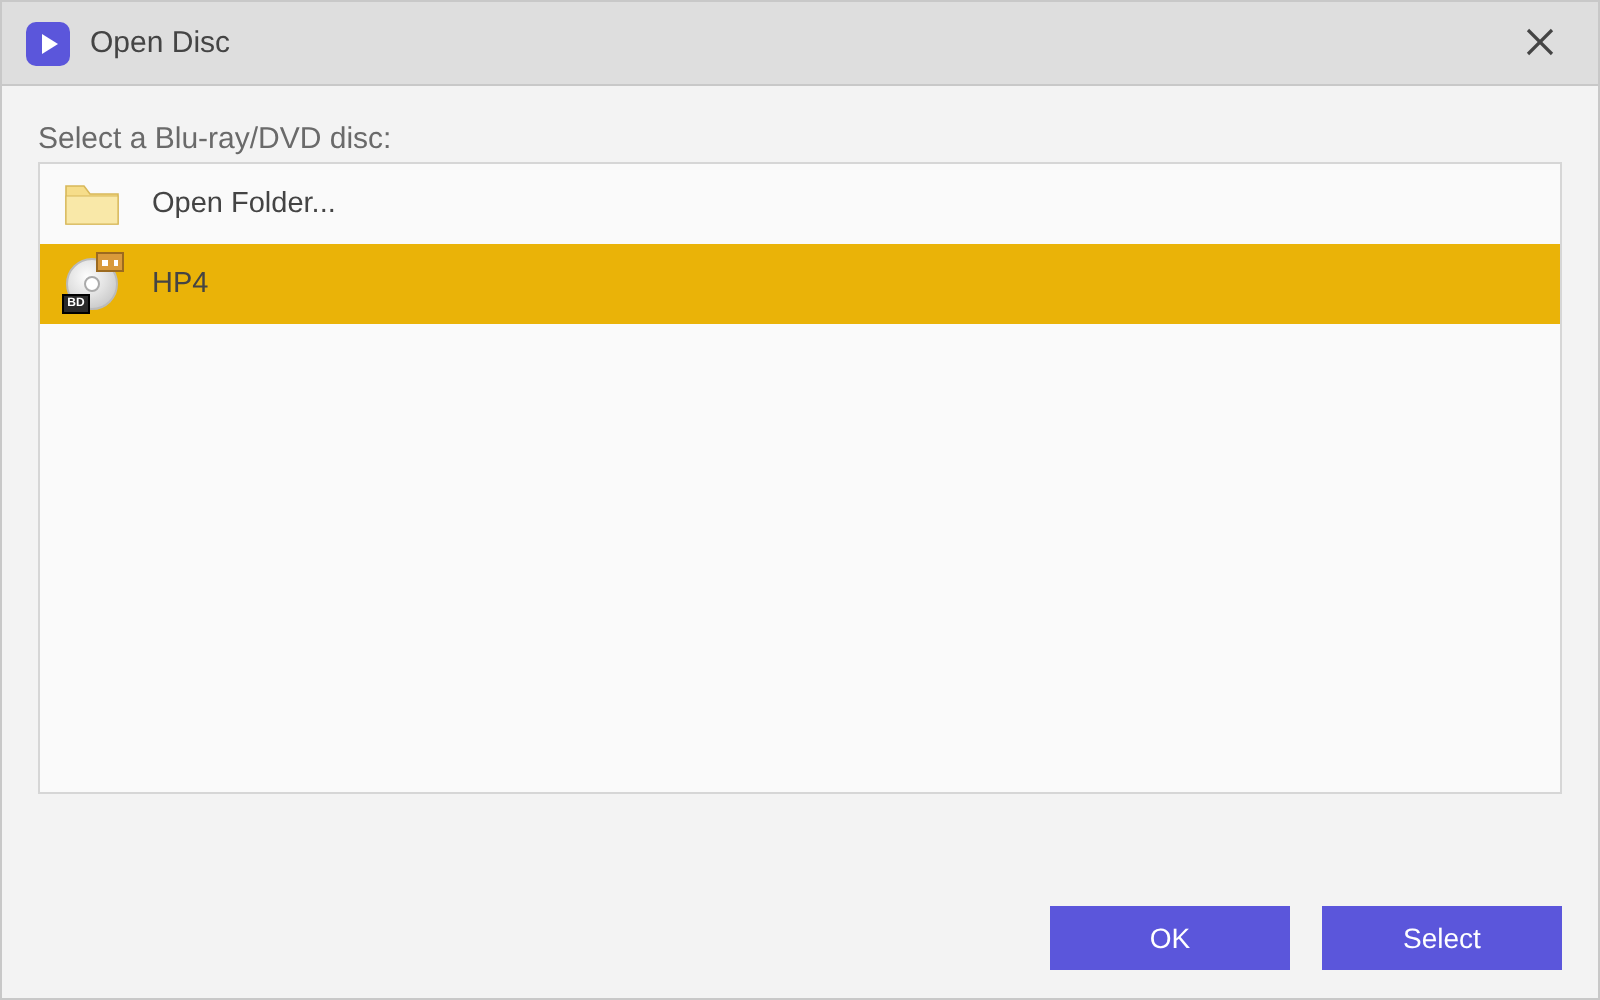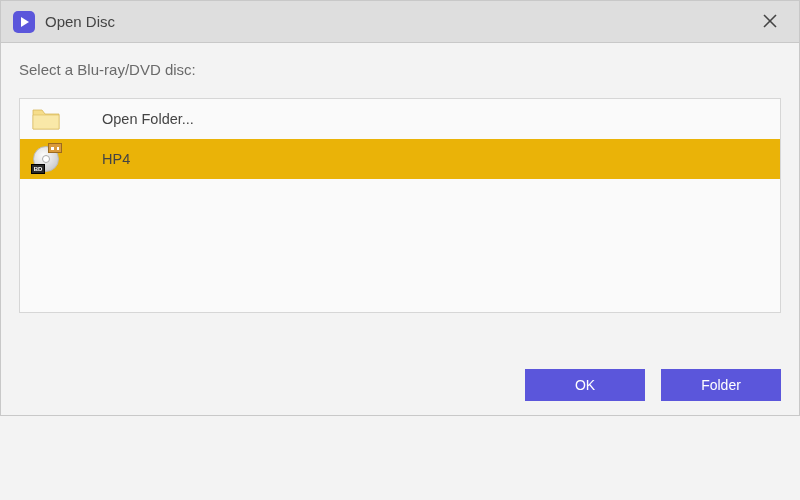--- a/index.html
+++ b/index.html
@@ -9,21 +9,21 @@
     }
     body {
       font-family: "Segoe UI", Tahoma, sans-serif;
       background: #f3f3f3;
       width: 800px;
       height: 500px;
       overflow: hidden;
     }
     .window {
       width: 800px;
-      height: 416px;
+      height: 500px;
       border: 1px solid #c8c8c8;
       background: #f3f3f3;
       display: flex;
       flex-direction: column;
     }
     .titlebar {
       height: 42px;
       background: #dedede;
       border-bottom: 1px solid #c8c8c8;
       display: flex;
@@ -62,36 +62,35 @@
     }
     .content {
       flex: 1;
       padding: 18px 18px 8px 18px;
       display: flex;
       flex-direction: column;
     }
     .prompt {
       font-size: 15px;
       color: #6a6a6a;
-      margin-bottom: 20px;
+      margin-bottom: 3px;
     }
     .listbox {
       flex: 1;
       background: #fafafa;
       border: 1px solid #d6d6d6;
     }
     .list-item {
       height: 40px;
       display: flex;
       align-items: center;
       padding: 0 12px;
       cursor: pointer;
       font-size: 14.5px;
       color: #444;
-      gap: 26px;
     }
     .list-item.selected {
       background: #eab308;
     }
     .item-icon {
       width: 28px;
       height: 28px;
       margin-right: 16px;
       display: flex;
       align-items: center;
@@ -223,16 +222,16 @@
           <div class="disc-bd">BD</div>
         </div>
         <span>HP4</span>
       </div>
 
     </div>
   </div>
 
   <div class="button-row">
     <button class="btn">OK</button>
-    <button class="btn">Folder</button>
+    <button class="btn">Select</button>
   </div>
 
 </div>
 
 </body></html>

